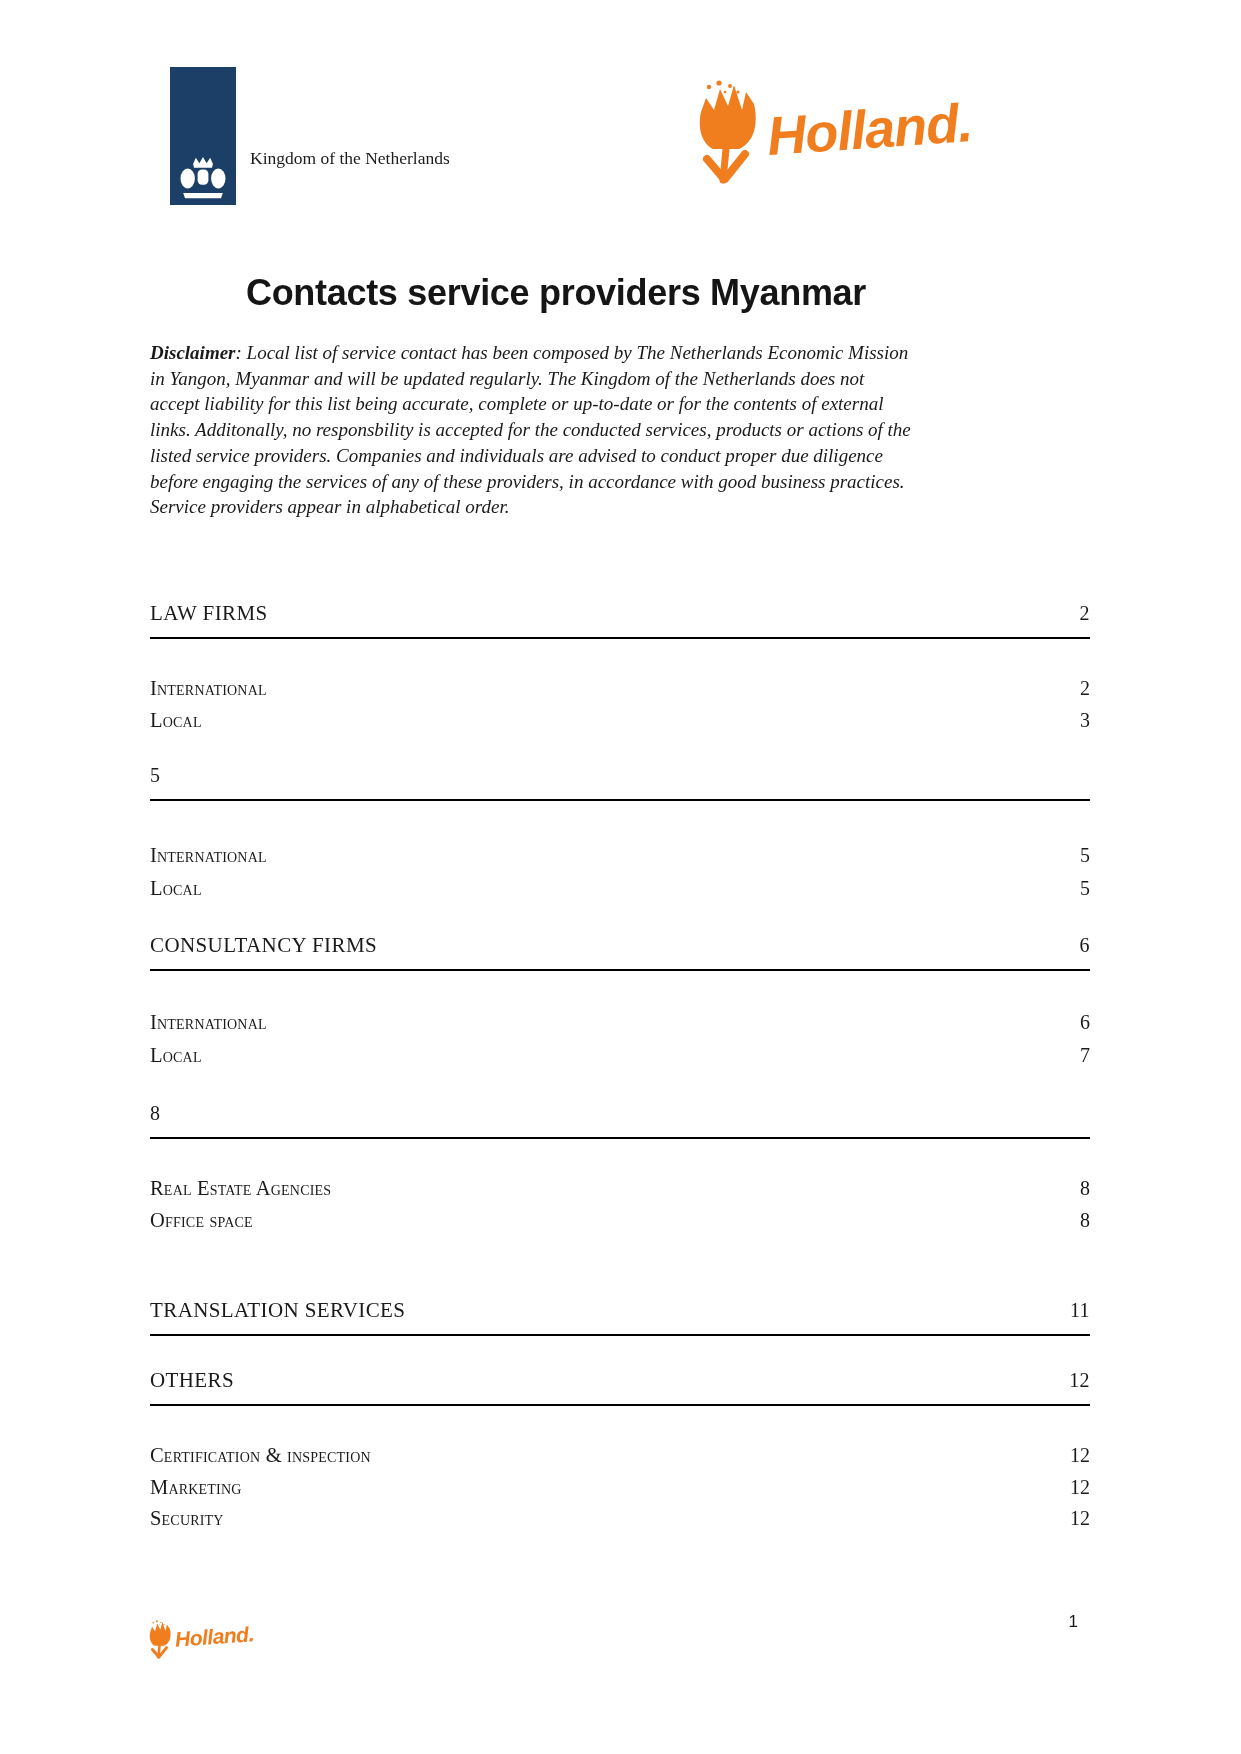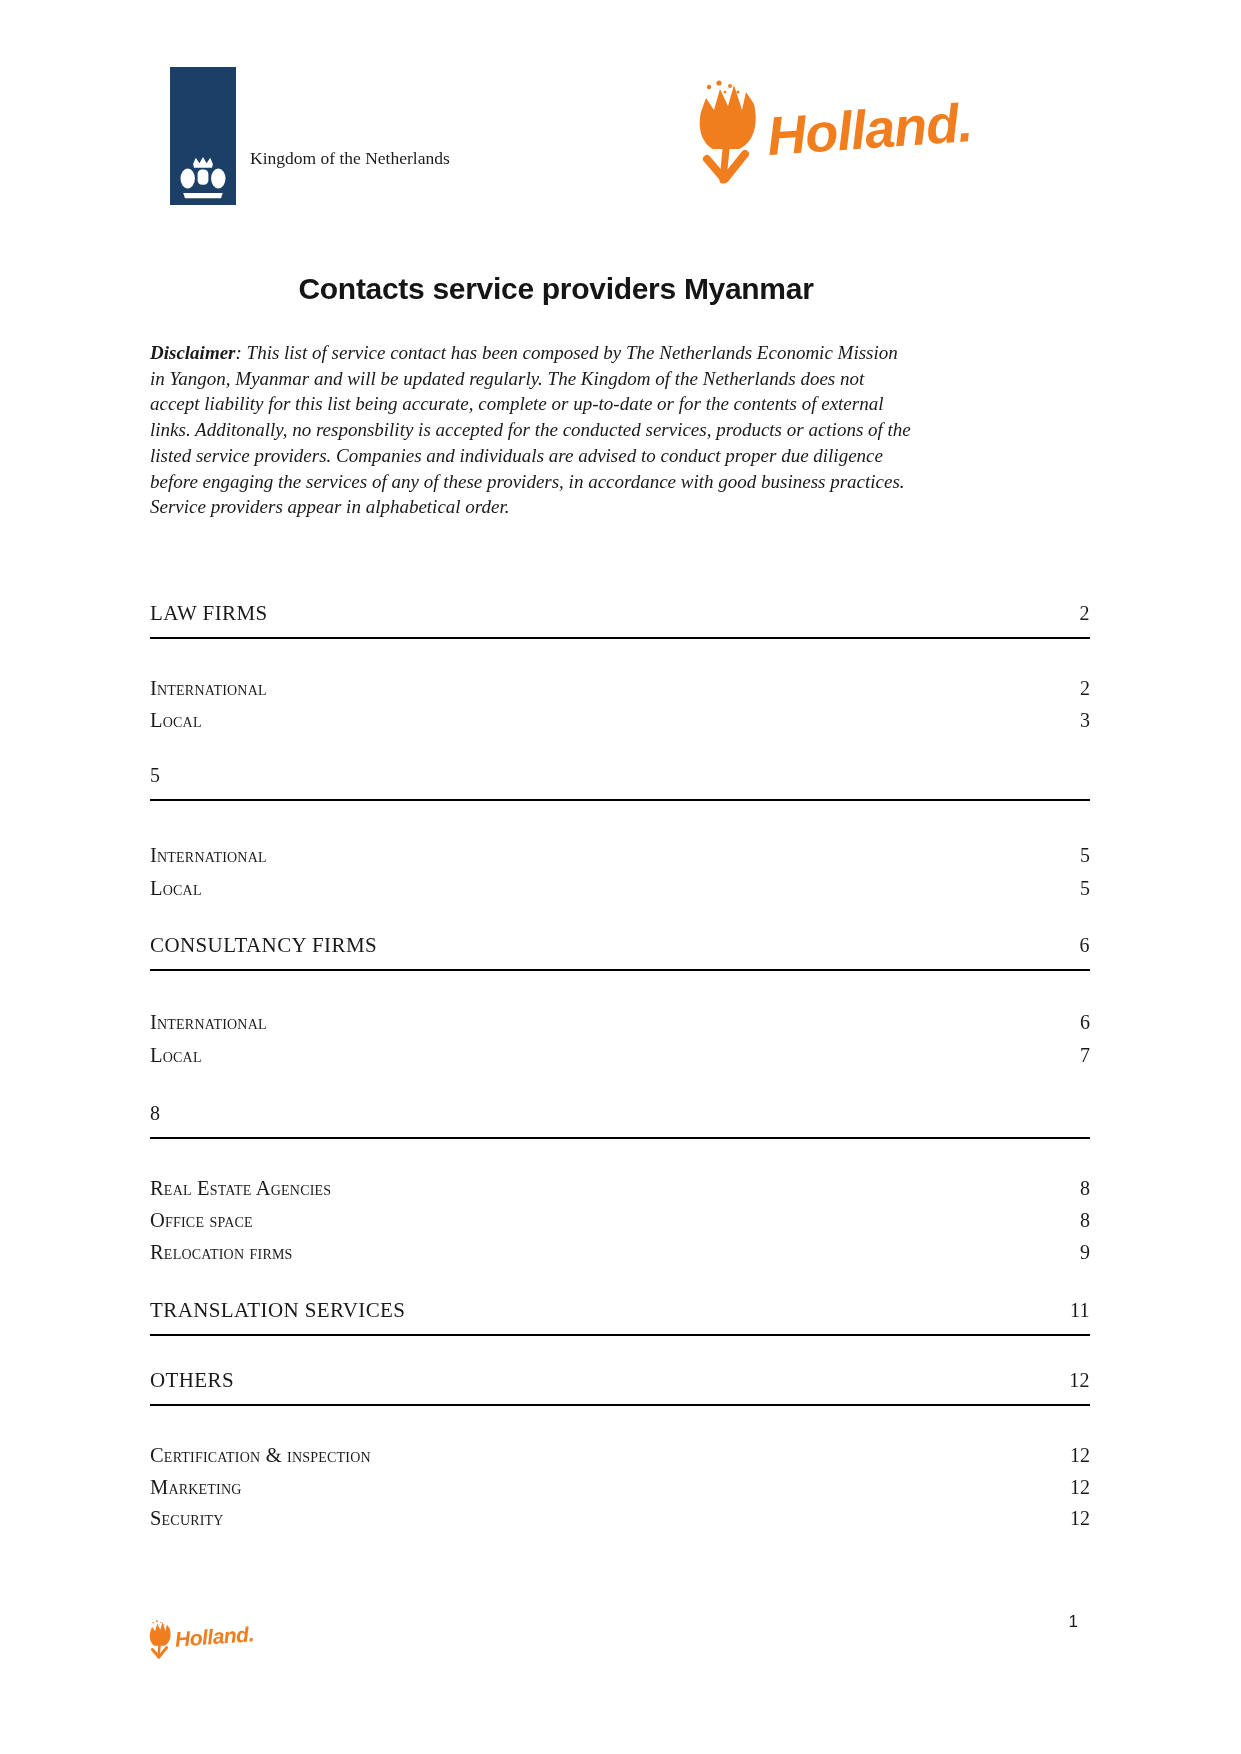--- a/index.html
+++ b/index.html
@@ -30,21 +30,21 @@
     position:absolute; left:27px; top:5px;
     font-family:"Liberation Sans", sans-serif; font-weight:bold; font-style:italic;
     font-size:21px; letter-spacing:-0.5px; color:#F07D1E; transform:rotate(-4deg);
     white-space:nowrap;
   }
 
   
   .doc-title {
     position:absolute; left:150px; top:272px; width:812px;
     text-align:center; font-family:"Liberation Sans", sans-serif;
-    font-weight:bold; font-size:30px; letter-spacing:-0.3px; color:#151515;
+    font-weight:bold; font-size:36px; letter-spacing:-0.3px; color:#151515;
   }
 
   
   .disclaimer {
     position:absolute; left:150px; top:340px; width:960px;
     font-style:italic; font-size:19px; color:#1a1a1a;
   }
   .disc-line { line-height:25.7px; white-space:nowrap; }
   .disc-label { font-weight:bold;margin-top:29px; }
 
@@ -94,21 +94,21 @@
       <path d="M31,69 L28,100" stroke="#F07D1E" stroke-width="7" stroke-linecap="round" fill="none"></path>
       <path d="M12,79 L29,99" stroke="#F07D1E" stroke-width="8" stroke-linecap="round" fill="none"></path>
       <path d="M50,74 L30,99" stroke="#F07D1E" stroke-width="8" stroke-linecap="round" fill="none"></path>
     </svg>
     <span class="wordmark">Holland.</span>
   </div>
 
   <div class="doc-title">Contacts service providers Myanmar</div>
 
   <div class="disclaimer">
-    <div class="disc-line"><span class="disc-label">Disclaimer</span><span>: This list of service contact has been composed by The Netherlands Economic Mission</span></div>
+    <div class="disc-line"><span class="disc-label">Disclaimer</span><span>: Local list of service contact has been composed by The Netherlands Economic Mission</span></div>
     <div class="disc-line">in Yangon, Myanmar and will be updated regularly. The Kingdom of the Netherlands does not</div>
     <div class="disc-line">accept liability for this list being accurate, complete or up-to-date or for the contents of external</div>
     <div class="disc-line">links. Additonally, no responsbility is accepted for the conducted services, products or actions of the</div>
     <div class="disc-line">listed service providers. Companies and individuals are advised to conduct proper due diligence</div>
     <div class="disc-line">before engaging the services of any of these providers, in accordance with good business practices.</div>
     <div class="disc-line">Service providers appear in alphabetical order.</div>
   </div>
 
   <div class="toc-row toc-heading" style="top:600px">
     <span class="toc-label">LAW FIRMS</span>
@@ -151,24 +151,20 @@
   <div class="toc-row toc-heading" style="top:1100px">
     <span class="toc-page">8</span>
   </div>
   <div class="toc-row toc-sub" style="top:1176px">
     <span class="toc-label">Real Estate Agencies</span>
     <span class="toc-page">8</span>
   </div>
   <div class="toc-row toc-sub" style="top:1208px">
     <span class="toc-label">Office space</span>
     <span class="toc-page">8</span>
-  </div>
-  <div class="toc-row toc-sub" style="top:1240px">
-    <span class="toc-label">Relocation firms</span>
-    <span class="toc-page">9</span>
   </div>
 
   <div class="toc-row toc-heading" style="top:1297px">
     <span class="toc-label">TRANSLATION SERVICES</span>
     <span class="toc-page">11</span>
   </div>
 
   <div class="toc-row toc-heading" style="top:1367px">
     <span class="toc-label">OTHERS</span>
     <span class="toc-page">12</span>

